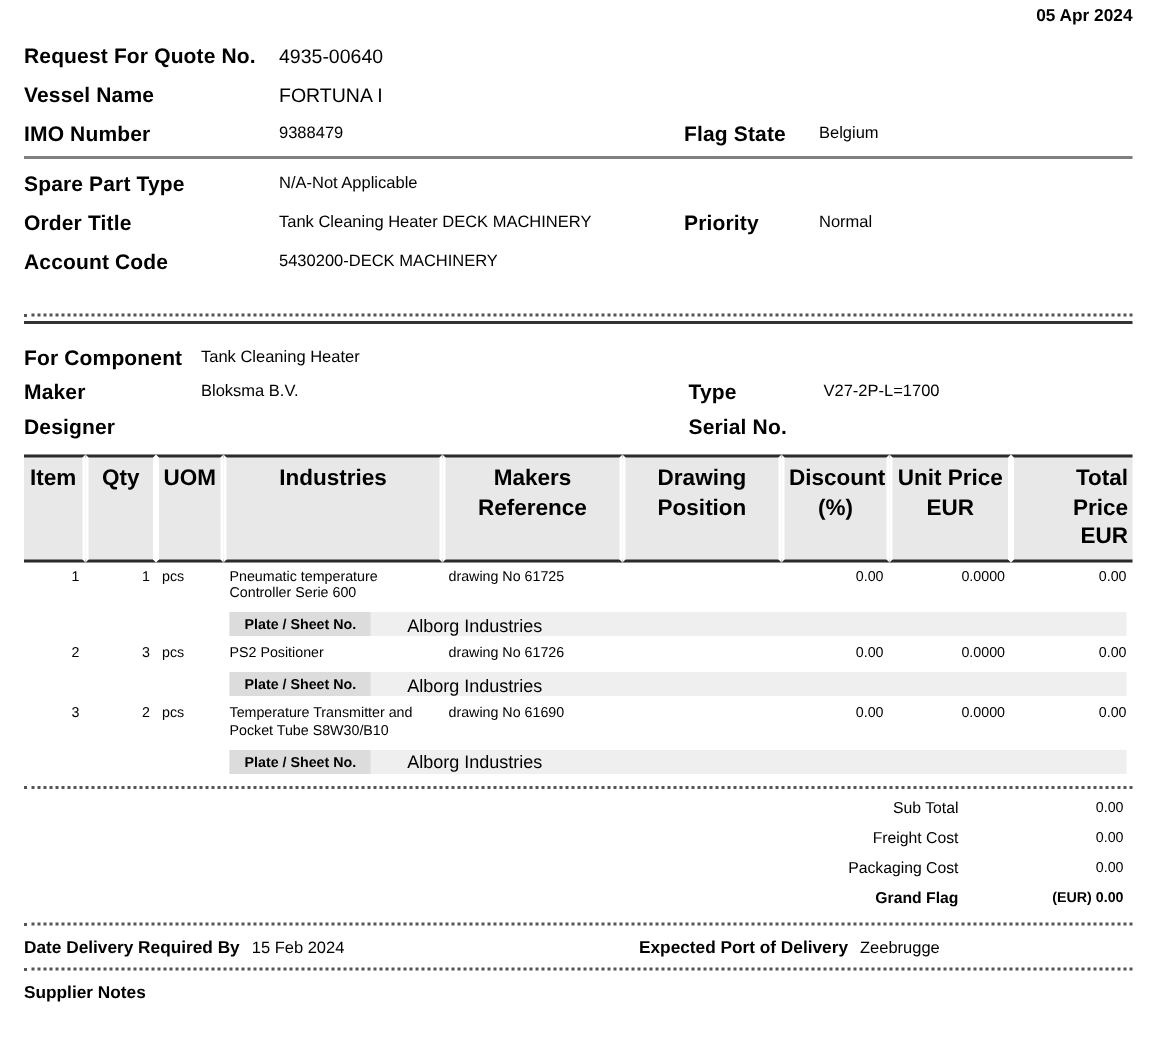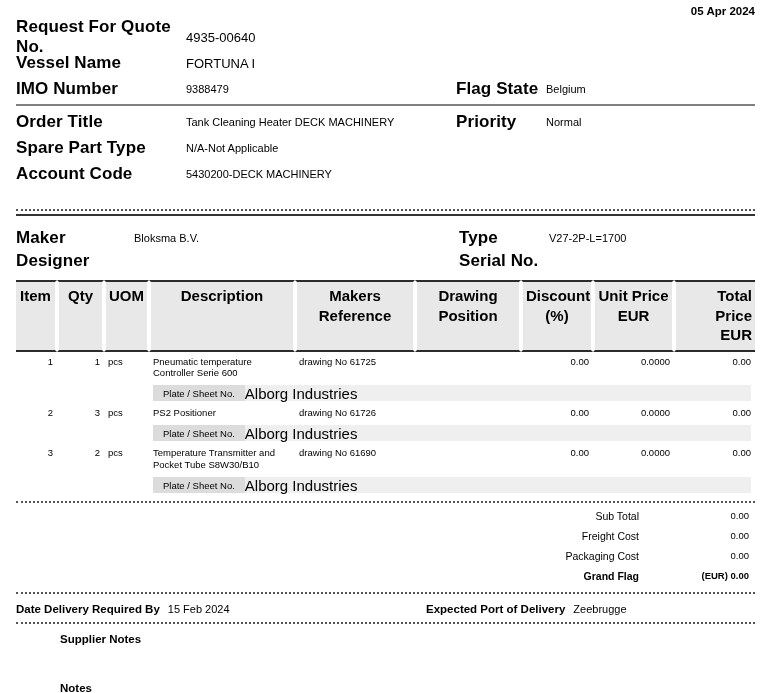--- a/index.html
+++ b/index.html
@@ -19,21 +19,21 @@
     position: relative;
     width: 771px;
     height: 564px;
     box-sizing: border-box;
     padding: 0 16px;
   }
 
   
   .lbl {
     font-weight: bold;
-    font-size: 17px;
+    font-size: 14px;
     letter-spacing: 0.1px;
   }
   .val {
     font-size: 11px;
     font-weight: normal;
   }
   .val-lg {
     font-size: 13px;
     font-weight: normal;
   }
@@ -173,30 +173,30 @@
   }
   .plate-wrap {
     display: flex;
     align-items: stretch;
     background: #efefef;
     height: 16px;
   }
   .plate-key {
     background: #dcdcdc;
     font-size: 9.5px;
-    font-weight: normal;
+    font-weight: bold;
     padding: 2px 10px 0 10px;
     white-space: nowrap;
     display: flex;
     align-items: center;
   }
   .plate-val {
     flex: 1 1 auto;
-    font-size: 15px;
-    padding: 2px 0 0 0;
+    font-size: 12px;
+    padding: 2px 0 0 24px;
     display: flex;
     align-items: center;
   }
 
   
   .totals {
     margin-top: 3px;
   }
   .totals-row {
     display: flex;
@@ -230,21 +230,20 @@
   .dl-label { font-weight: bold; font-size: 11.5px; }
   .dl-value { font-size: 11px; padding-left: 8px; }
   .dl-left { width: 370px; flex: 0 0 370px; display: flex; align-items: baseline; }
   .dl-right { flex: 1 1 auto; display: flex; align-items: center; padding-left: 40px; }
 
   
   .notes-head {
     font-weight: bold;
     font-size: 11.5px;
     padding-top: 9px;
-    margin-left: 44px;
   }
   .notes-body {
     font-size: 11px;
     padding-top: 12px;
   }
   .notes-gap { height: 28px; }
 </style>
 </head>
 <body>
 
@@ -267,45 +266,49 @@
     <div class="info-row">
       <div class="col-label lbl">IMO Number</div>
       <div class="col-value val">9388479</div>
       <div class="col-label2 lbl">Flag State</div>
       <div class="col-value2 val">Belgium</div>
     </div>
 
     <hr class="rule-solid">
 
     <div class="info-row">
+      <div class="col-label lbl">Spare Part Type</div>
+      <div class="col-value val">N/A-Not Applicable</div>
+    </div>
+
+    <div class="info-row">
       <div class="col-label lbl">Order Title</div>
       <div class="col-value val">Tank Cleaning Heater DECK MACHINERY</div>
       <div class="col-label2 lbl">Priority</div>
       <div class="col-value2 val">Normal</div>
     </div>
 
     <div class="info-row">
-      <div class="col-label lbl">Spare Part Type</div>
-      <div class="col-value val">N/A-Not Applicable</div>
-    </div>
-
-    <div class="info-row">
       <div class="col-label lbl">Account Code</div>
       <div class="col-value val">5430200-DECK MACHINERY</div>
     </div>
 
   </div>
 
   <div class="sec-divider">
     <hr class="rule-dotted">
     <hr class="rule-dark">
   </div>
 
   <div class="comp-block">
 
+    <div class="comp-row">
+      <div class="comp-label lbl">For Component</div>
+      <div class="comp-value val">Tank Cleaning Heater</div>
+    </div>
 
     <div class="comp-row">
       <div class="comp-label lbl">Maker</div>
       <div class="comp-value val">Bloksma B.V.</div>
       <div class="comp-label2 lbl">Type</div>
       <div class="comp-value2 val">V27-2P-L=1700</div>
     </div>
 
     <div class="comp-row">
       <div class="comp-label lbl">Designer</div>
@@ -333,21 +336,21 @@
         <th>
           <div>Item</div>
         </th>
         <th>
           <div>Qty</div>
         </th>
         <th>
           <div>UOM</div>
         </th>
         <th>
-          <div>Description</div>
+          <div>Industries</div>
         </th>
         <th>
           <div>Makers Reference</div>
         </th>
         <th>
           <div>Drawing Position</div>
         </th>
         <th>
           <div>Discount</div>
           <div>(%)</div>

